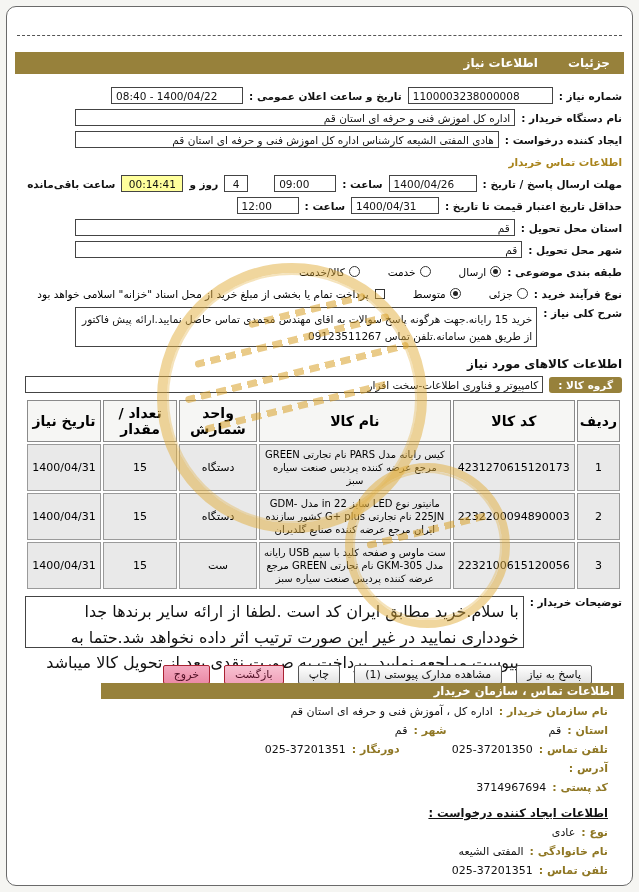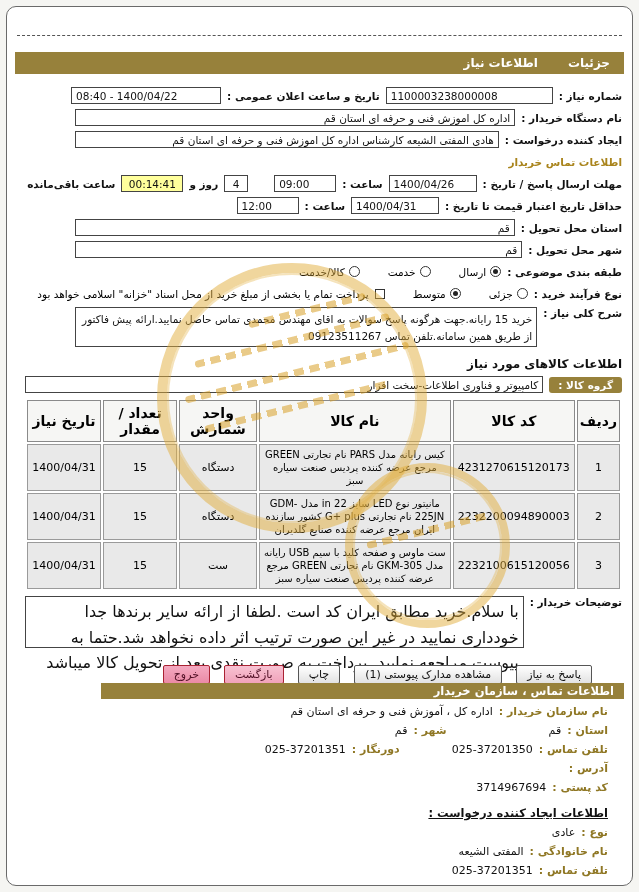--- a/index.html
+++ b/index.html
@@ -8,21 +8,21 @@
   .card { position:absolute; inset:6px; background:#fff; border:1px solid #6a6a6a; border-radius:10px; overflow:hidden; direction:rtl; }
   .print-sep { margin:28px 10px 0 10px; border-top:1px dashed #555; height:0; }
   .tabbar { margin:16px 8px 0 8px; height:22px; background:#97813b; color:#fff; display:flex; align-items:center; gap:30px; padding:0 14px; font-weight:bold; font-size:12px; }
   .content { padding:8px 10px 0 12px; }
   .frow { display:flex; align-items:center; gap:6px; margin:5px 0; min-height:17px; padding-left:56px; font-size:10.5px; }
   .frow.tight { padding-left:6px; }
   .frow.top { align-items:flex-start; }
   .flabel { font-weight:bold; white-space:nowrap; color:#111; }
   .fbox { border:1px solid #444; background:#fff; min-height:17px; padding:1px 4px; display:flex; align-items:center; font-size:10.5px; color:#111; }
   .fbox.grow { flex:1; }
-  .w165{width:167px;} .w150{width:150px;} .w88{width:88px;} .w50{width:62px;} .w24{width:24px; justify-content:center;} .w62{width:62px; justify-content:center;}
+  .w165{width:145px;} .w150{width:132px;} .w88{width:88px;} .w50{width:62px;} .w24{width:24px; justify-content:center;} .w62{width:62px; justify-content:center;}
   .hl { background:#ffff9c; }
   .num { direction:ltr; unicode-bidi:isolate; }
   .link { color:#a9841c; font-weight:bold; cursor:pointer; white-space:nowrap; }
   .linkrow { justify-content:flex-start; margin:2px 0; }
   .spacer14{ width:14px; } .spacer40{ width:40px; } .spacer90{ width:90px; }
   .opt { display:flex; align-items:center; gap:4px; margin-left:22px; }
   .radio { width:11px; height:11px; border:1px solid #333; border-radius:50%; background:#fff; position:relative; flex:0 0 auto; }
   .radio.on::after { content:""; position:absolute; inset:2px; border-radius:50%; background:#222; }
   .checkbox { width:10px; height:10px; border:1px solid #333; background:#fff; flex:0 0 auto; }
   .descbox { height:40px; line-height:1.6; align-items:flex-start; padding-top:3px; }

